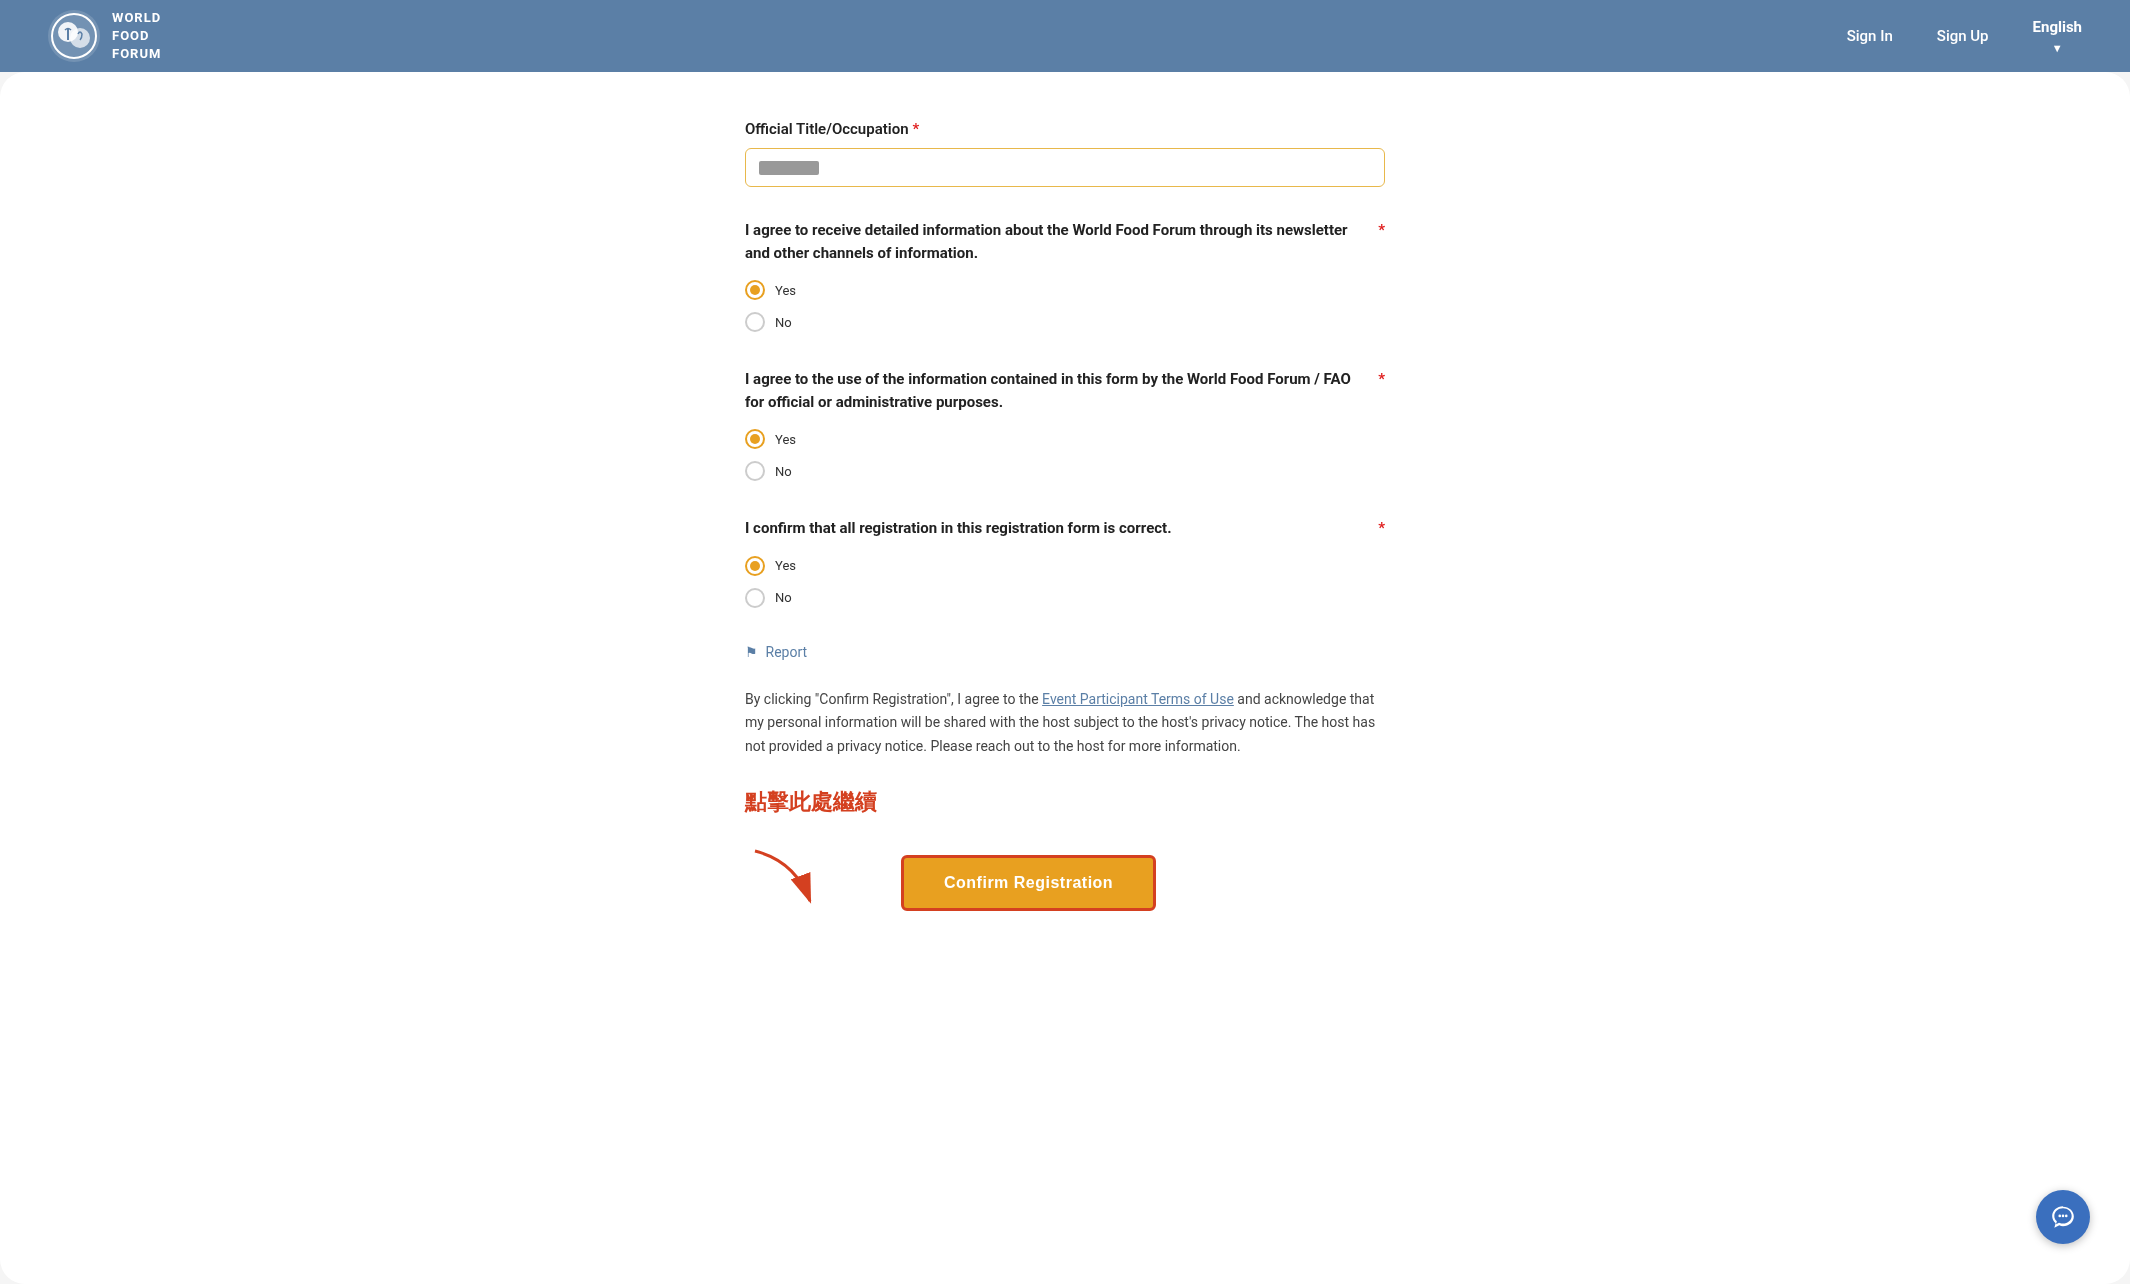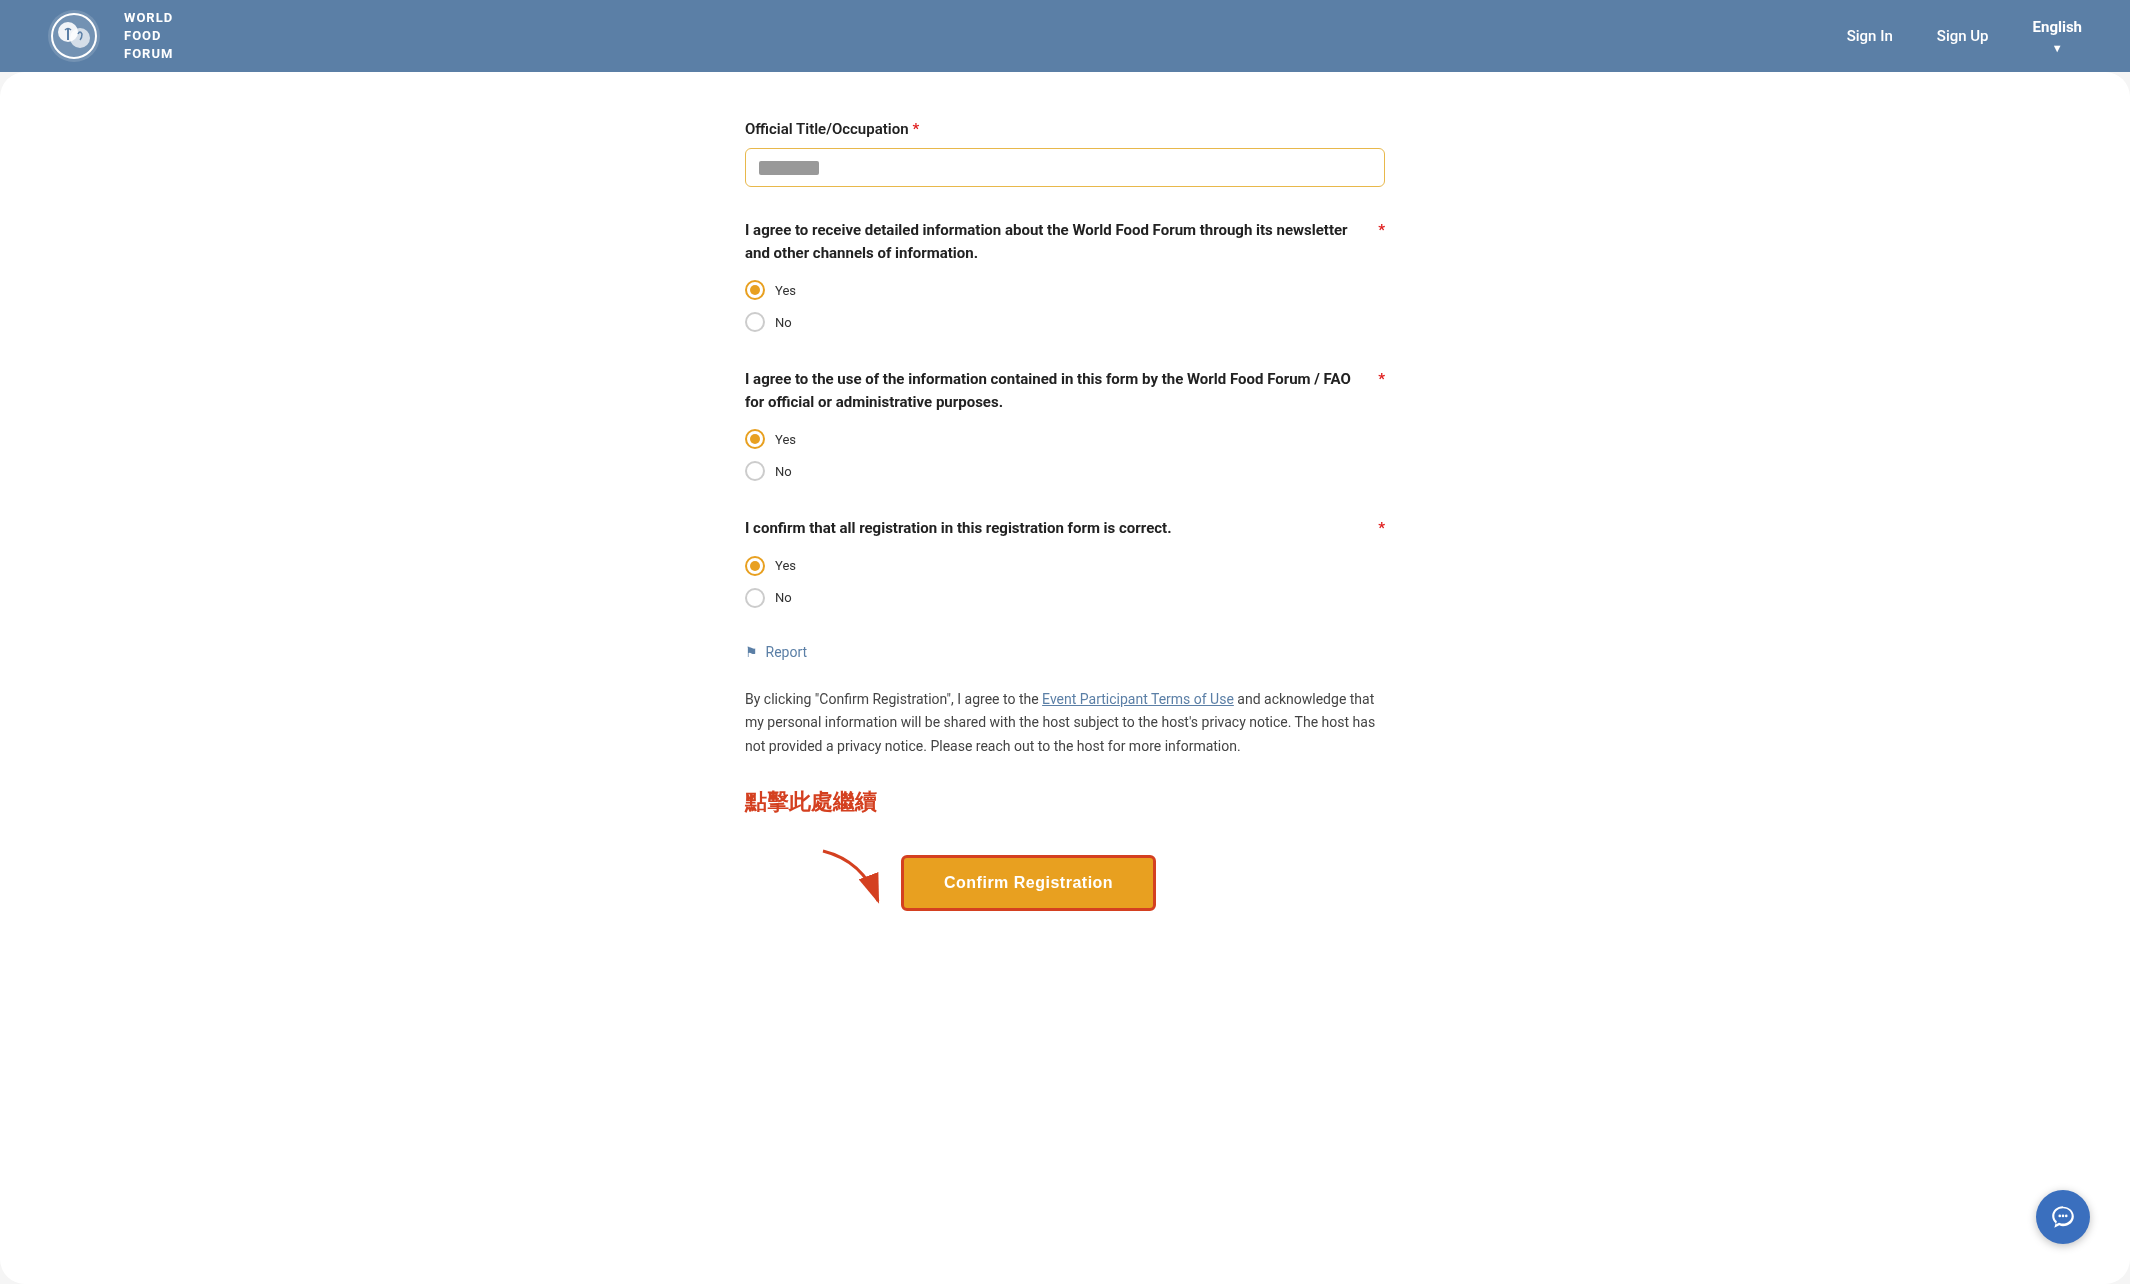--- a/index.html
+++ b/index.html
@@ -26,21 +26,20 @@
     .logo-icon {
       width: 52px;
       height: 52px;
     }
     .logo-text {
       color: white;
       font-size: 13px;
       font-weight: 700;
       line-height: 1.4;
       letter-spacing: 1px;
-      margin-left: 12px;
     }
     .header-nav {
       display: flex;
       align-items: center;
       gap: 44px;
     }
     .header-nav a {
       color: white;
       text-decoration: none;
       font-size: 15px;
@@ -330,21 +329,21 @@
       <span class="flag-icon">⚑</span>
       <span>Report</span>
     </a>
 
     <p class="terms-text">
       <span>By clicking "Confirm Registration", I agree to the </span><a href="#" class="terms-link">Event Participant Terms of Use</a><span> and acknowledge that my personal information will be shared with the host subject to the host's privacy notice. The host has not provided a privacy notice. Please reach out to the host for more information.</span>
     </p>
 
     <div style="display:flex; align-items:flex-end; gap:0;">
 
-      <div style="display:flex; flex-direction:column; align-items:flex-end; margin-right: 8px; font-family: Liberation Mono, monospace;">
+      <div style="display:flex; flex-direction:column; margin-right: 8px; font-family: Liberation Mono, monospace;">
         <span class="annotation-text">點擊此處繼續</span>
 
         <svg width="80" height="70" viewBox="0 0 80 70">
           <defs>
             <marker id="arrowhead" markerWidth="10" markerHeight="7" refX="9" refY="3.5" orient="auto">
               <polygon points="0 0, 10 3.5, 0 7" fill="#d44020"></polygon>
             </marker>
           </defs>
           <path d="M10 10 Q50 20 65 60" stroke="#d44020" stroke-width="3" fill="none" marker-end="url(#arrowhead)"></path>
         </svg>

